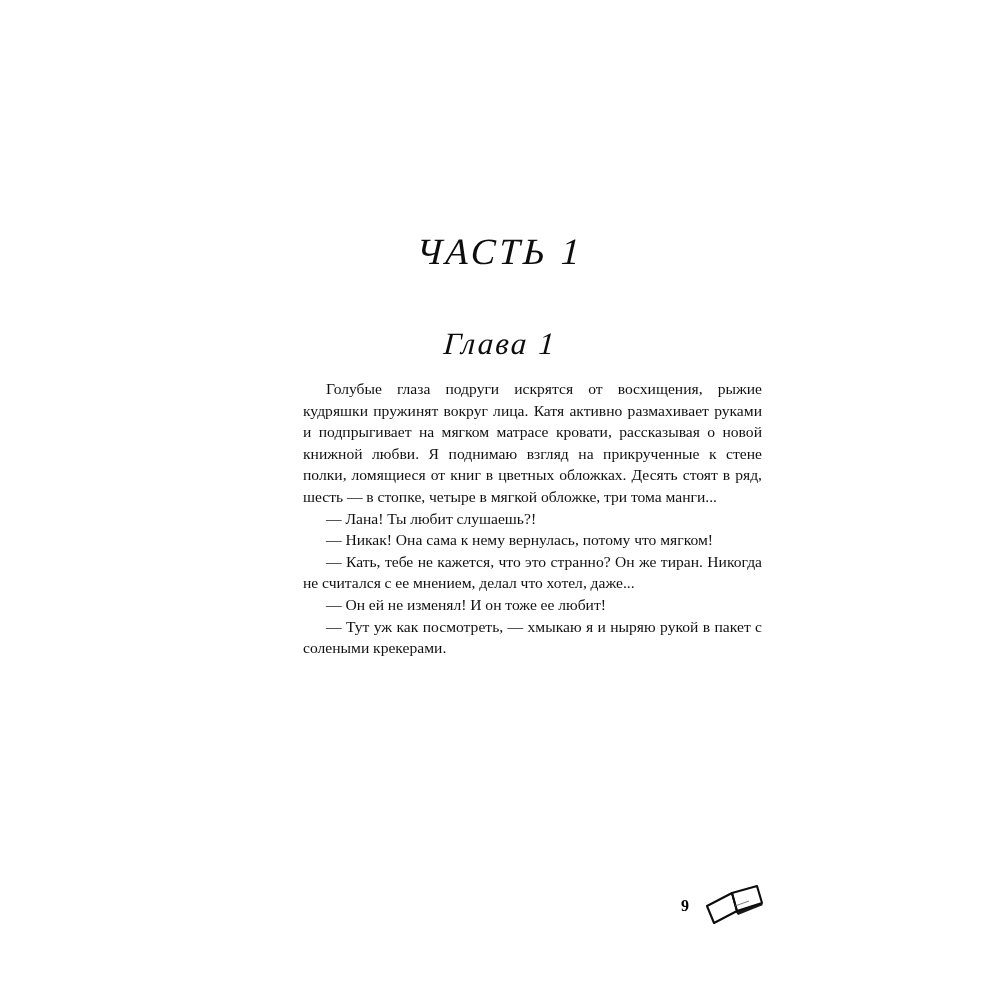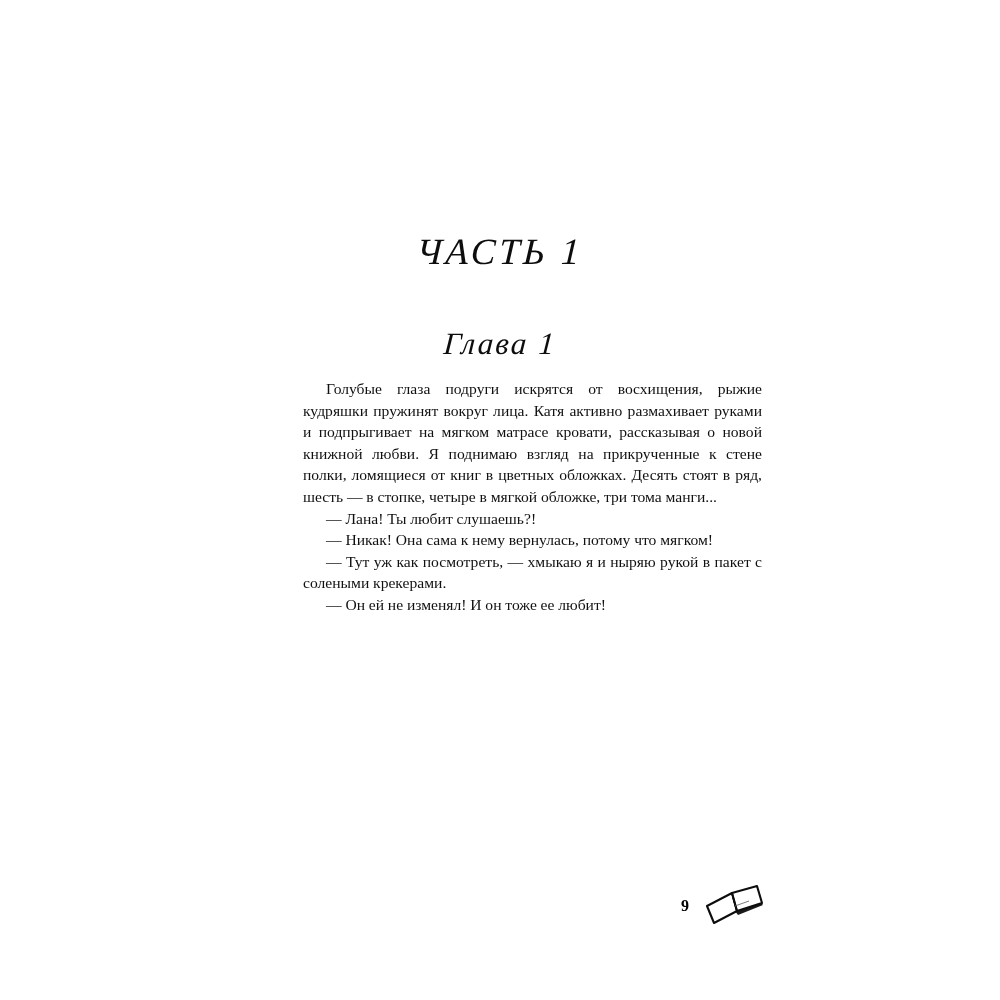--- a/index.html
+++ b/index.html
@@ -108,22 +108,23 @@
 <div class="page">
 
   <div class="part-title">ЧАСТЬ 1</div>
 
   <div class="chapter-title">Глава 1</div>
 
   <div class="textblock">
     <p>Голубые глаза подруги искрятся от восхищения, рыжие кудряшки пружинят вокруг лица. Катя активно размахивает руками и подпрыгивает на мягком матрасе кровати, рассказывая о новой книжной любви. Я поднимаю взгляд на прикрученные к стене полки, ломящиеся от книг в цветных обложках. Десять стоят в ряд, шесть — в стопке, четыре в мягкой обложке, три тома манги...</p>
     <p>— Лана! Ты любит слушаешь?!</p>
     <p>— Никак! Она сама к нему вернулась, потому что мягком!</p>
+    <p>— Кать, тебе не кажется, что это странно? Он же тиран. Никогда не считался с ее мнением, делал что хотел, даже...</p>
+    <p>— Он ей не изменял! И он тоже ее любит!</p>
     <p>— Тут уж как посмотреть, — хмыкаю я и ныряю рукой в пакет с солеными крекерами.</p>
-    <p>— Он ей не изменял! И он тоже ее любит!</p>
   </div>
 
   <div class="folio">
     <span class="folio-number">9</span>
     <span class="folio-icon">
       <svg viewBox="0 0 64 48" width="64" height="48" aria-hidden="true">
 
         <path d="M30 27 L55 18 L58 21 L33 31 Z" fill="#1a1a1a"></path>
 
         <path d="M2 22 L27 9 L32 27 L9 39 Z" fill="#ffffff" stroke="#0d0d0d" stroke-width="2.1" stroke-linejoin="round"></path>

